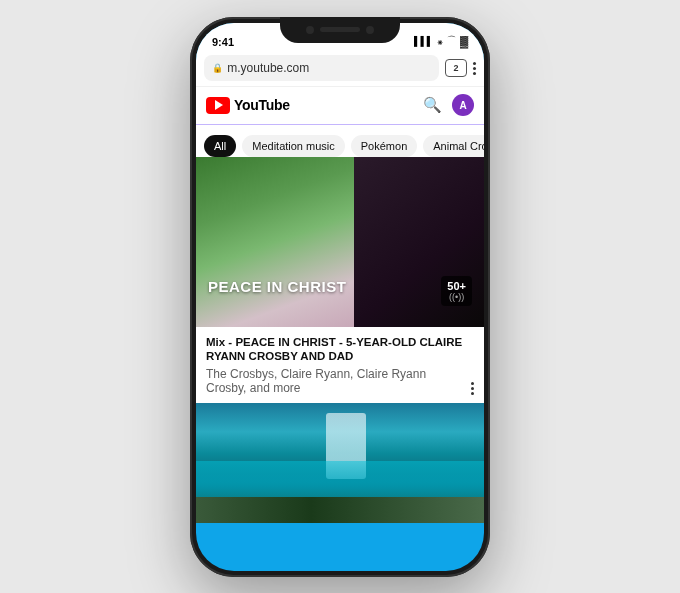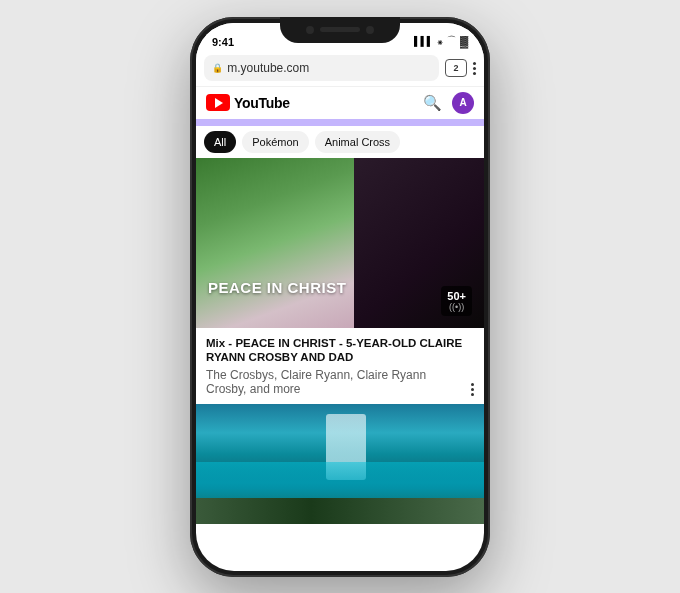--- a/index.html
+++ b/index.html
@@ -48,21 +48,21 @@
       border-radius: 2px 0 0 2px;
       box-shadow: 0 50px 0 #111, 0 90px 0 #111;
     }
 
     .phone-screen {
       position: absolute;
       top: 6px;
       left: 6px;
       right: 6px;
       bottom: 6px;
-      background: #ffffff;
+      background: #0ea5e9;
       border-radius: 38px;
       overflow: hidden;
     }
 
     
     .notch {
       position: absolute;
       top: 0;
       left: 50%;
       transform: translateX(-50%);
@@ -182,21 +182,21 @@
     }
 
     
     .yt-header {
       height: 38px;
       background: #fff;
       display: flex;
       align-items: center;
       padding: 16px 10px;
       justify-content: space-between;
-      border-bottom: 7px solid #c4b5fd;
+      border-bottom: 1px solid #c4b5fd;
     }
 
     .yt-logo {
       display: flex;
       align-items: center;
       gap: 4px;
     }
 
     .yt-icon {
       width: 24px;
@@ -246,21 +246,21 @@
       font-size: 10px;
       color: white;
       font-weight: 600;
     }
 
     
     .filter-bar {
       height: 32px;
       background: #fff;
       display: flex;
-      align-items: center;
+      align-items: flex-end;
       padding: 0 8px;
       gap: 6px;
       overflow: hidden;
     }
 
     .chip {
       height: 22px;
       border-radius: 14px;
       padding: 0 10px;
       display: flex;
@@ -300,21 +300,21 @@
       left: 12px;
       font-size: 15px;
       font-weight: 700;
       color: #fff;
       letter-spacing: 0.5px;
       text-shadow: 0 1px 3px rgba(0,0,0,0.5);
     }
 
     .playlist-badge {
       position: absolute;
-      bottom: 12px;
+      bottom: 21px;
       right: 12px;
       background: rgba(0,0,0,0.7);
       color: #fff;
       border-radius: 4px;
       padding: 4px 6px;
       text-align: center;
     }
 
     .playlist-count {
       font-size: 11px;
@@ -427,20 +427,21 @@
           <span class="yt-wordmark">YouTube</span>
         </div>
         <div class="yt-header-icons">
           <span class="search-icon-yt">🔍</span>
           <div class="avatar-circle">A</div>
         </div>
       </div>
 
       <div class="filter-bar">
         <div class="chip chip-active">All</div>
+        <div class="chip chip-inactive">Meditation music</div>
         <div class="chip chip-inactive">Pokémon</div>
         <div class="chip chip-inactive">Animal Cross</div>
       </div>
 
       <div class="video-thumb-1">
         <div class="thumb-bg-1">
 
           <div style="position:absolute;left:0;top:0;width:55%;height:100%;background:linear-gradient(160deg,#3a7a30 0%,#5a9a50 30%,#7ab870 50%,#d4c0c8 80%,#c8a8b8 100%);"></div>
 
           <div style="position:absolute;right:0;top:0;width:45%;height:100%;background:linear-gradient(140deg,#2a1a2a 0%,#1a0a1a 60%,#0a0808 100%);"></div>

